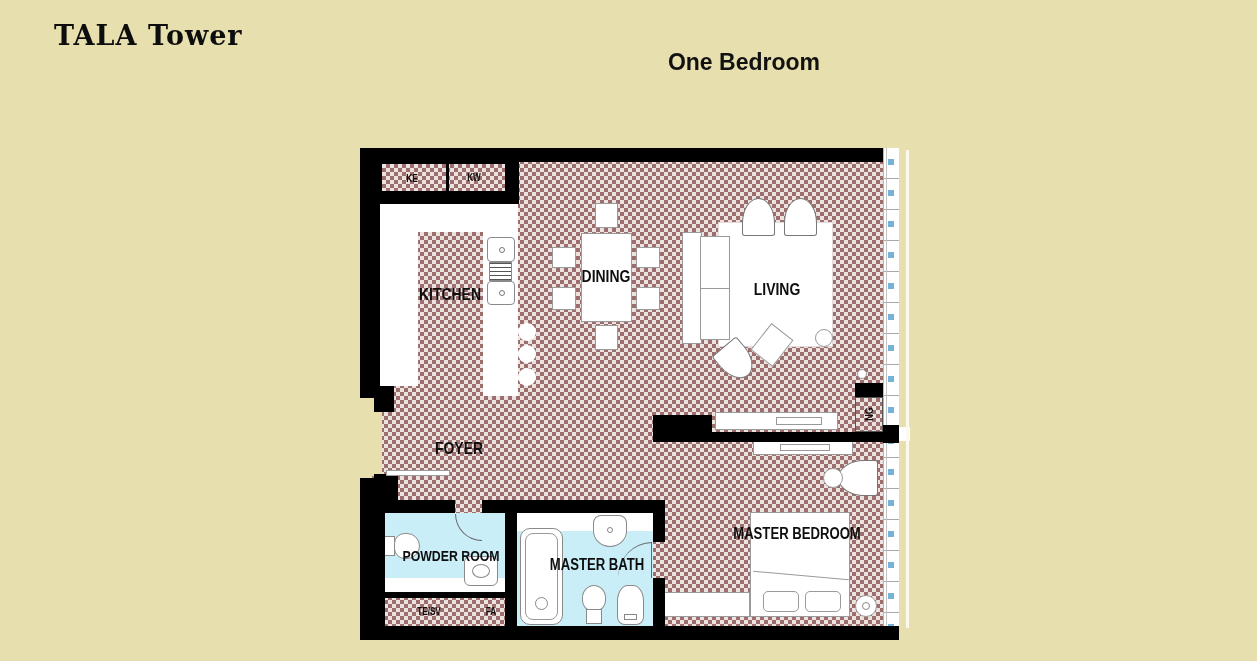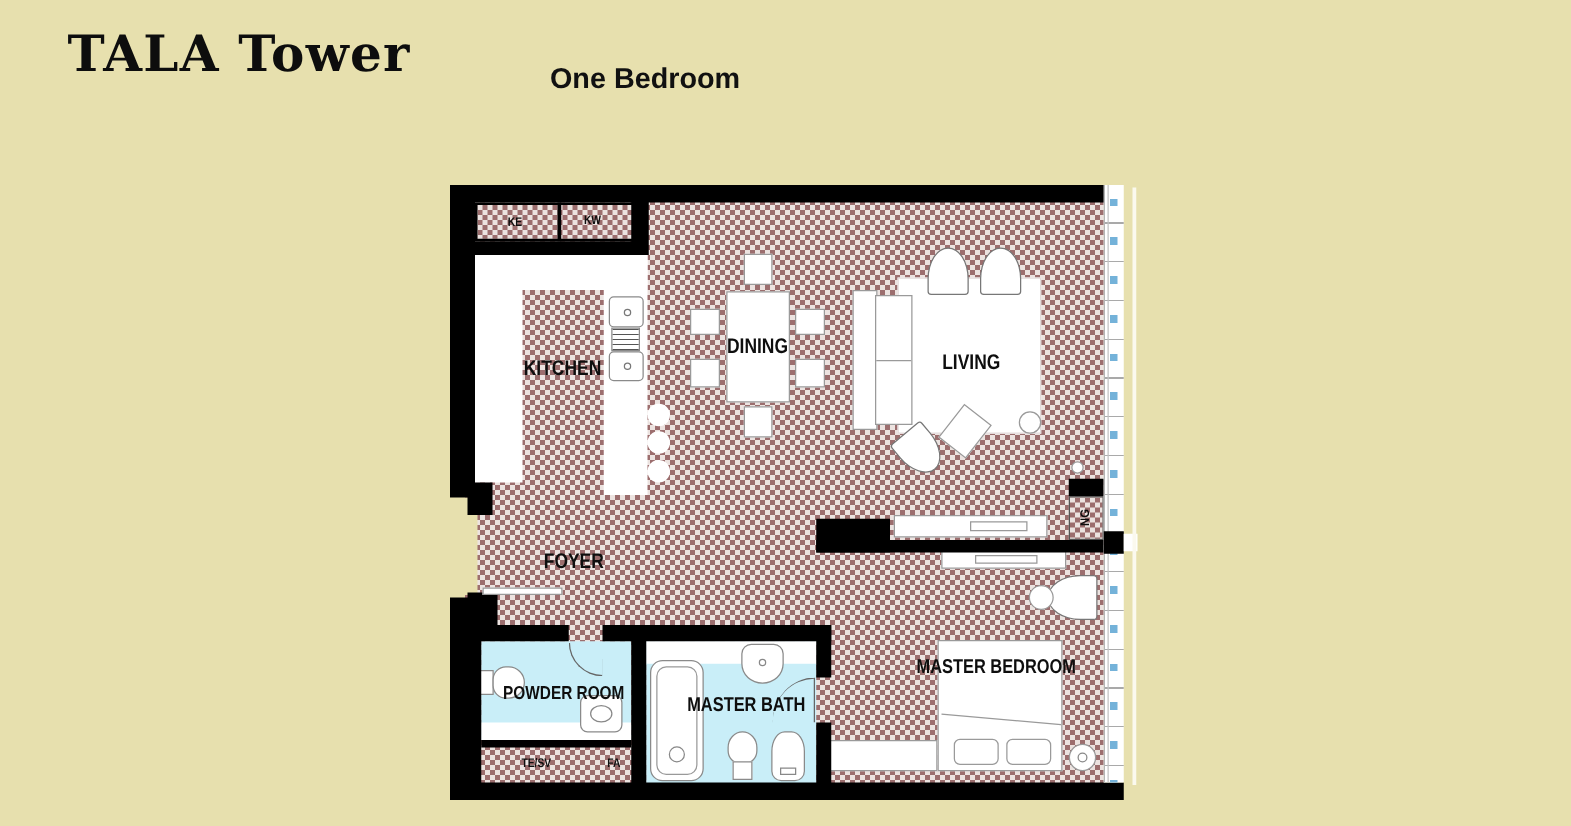--- a/index.html
+++ b/index.html
@@ -2,22 +2,22 @@
 <html><head>
 <meta charset="utf-8">
 <style>
   html,body{margin:0;padding:0;}
   body{width:1257px;height:661px;overflow:hidden;background:#e7e0ae;
        font-family:"Liberation Sans",sans-serif;position:relative;}
   #stage{position:absolute;inset:0;}
 
   
   .brand{position:absolute;left:54px;top:20px;font-family:"DejaVu Serif",serif;
-         font-weight:bold;font-size:40px;letter-spacing:1px;color:#0d0d0d;}
-  .plan-title{position:absolute;left:440px;top:48px;width:380px;text-align:left;
+         font-weight:bold;font-size:27px;letter-spacing:1px;color:#0d0d0d;}
+  .plan-title{position:absolute;left:440px;top:48px;width:380px;text-align:right;
               font-weight:bold;font-size:23px;line-height:28px;color:#111;}
 
   
   #plan{position:absolute;left:360px;top:148px;width:552px;height:492px;}
   #plan *{position:absolute;box-sizing:border-box;}
 
   .checker{background-color:#ece3e0;
     background-image:conic-gradient(#9c6e6e 25%,transparent 0 50%,#9c6e6e 0 75%,transparent 0);
     background-size:8px 8px;}
   .wall{background:#000;}

